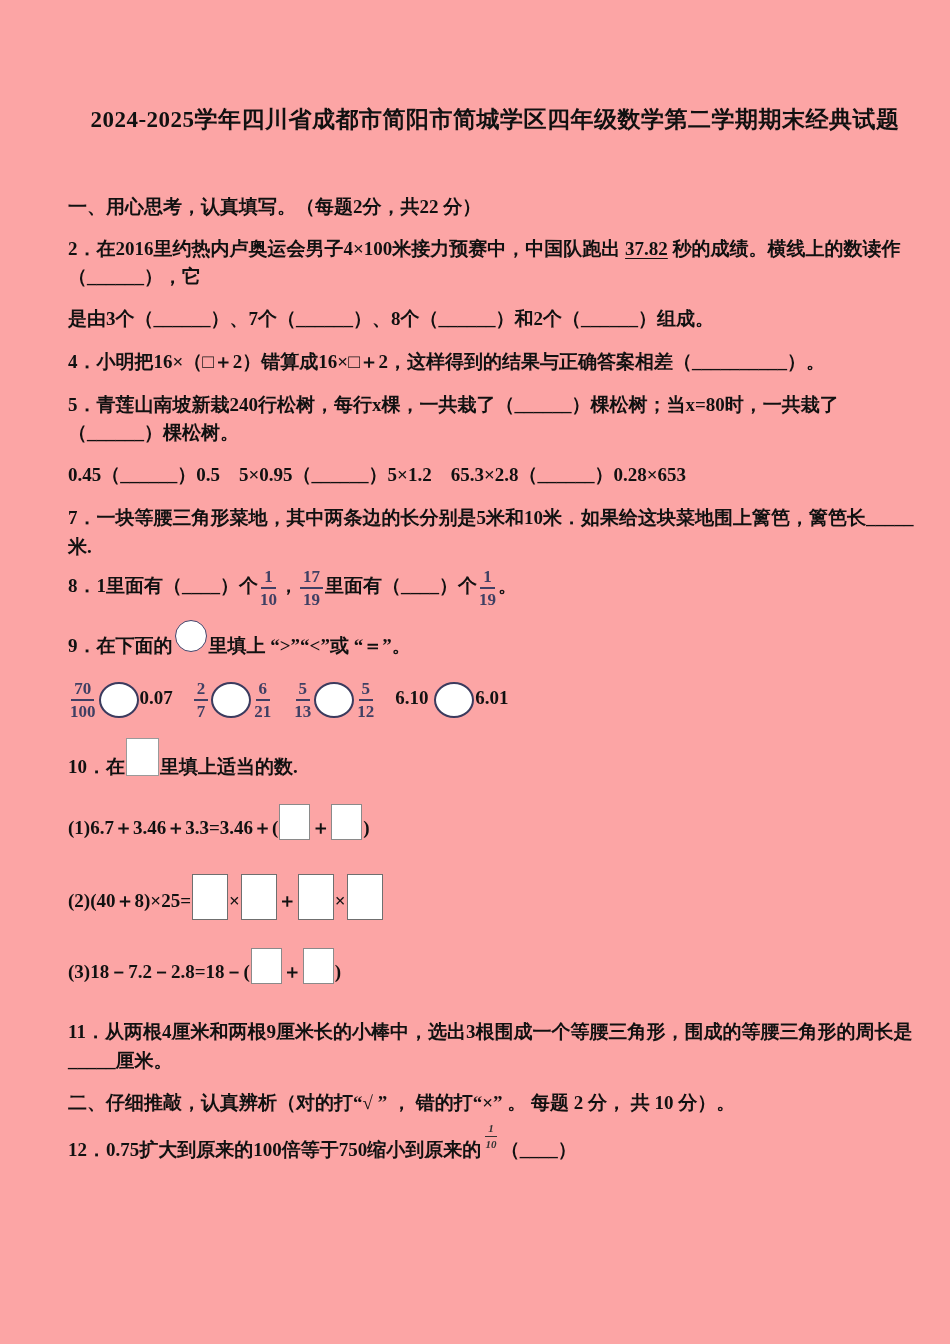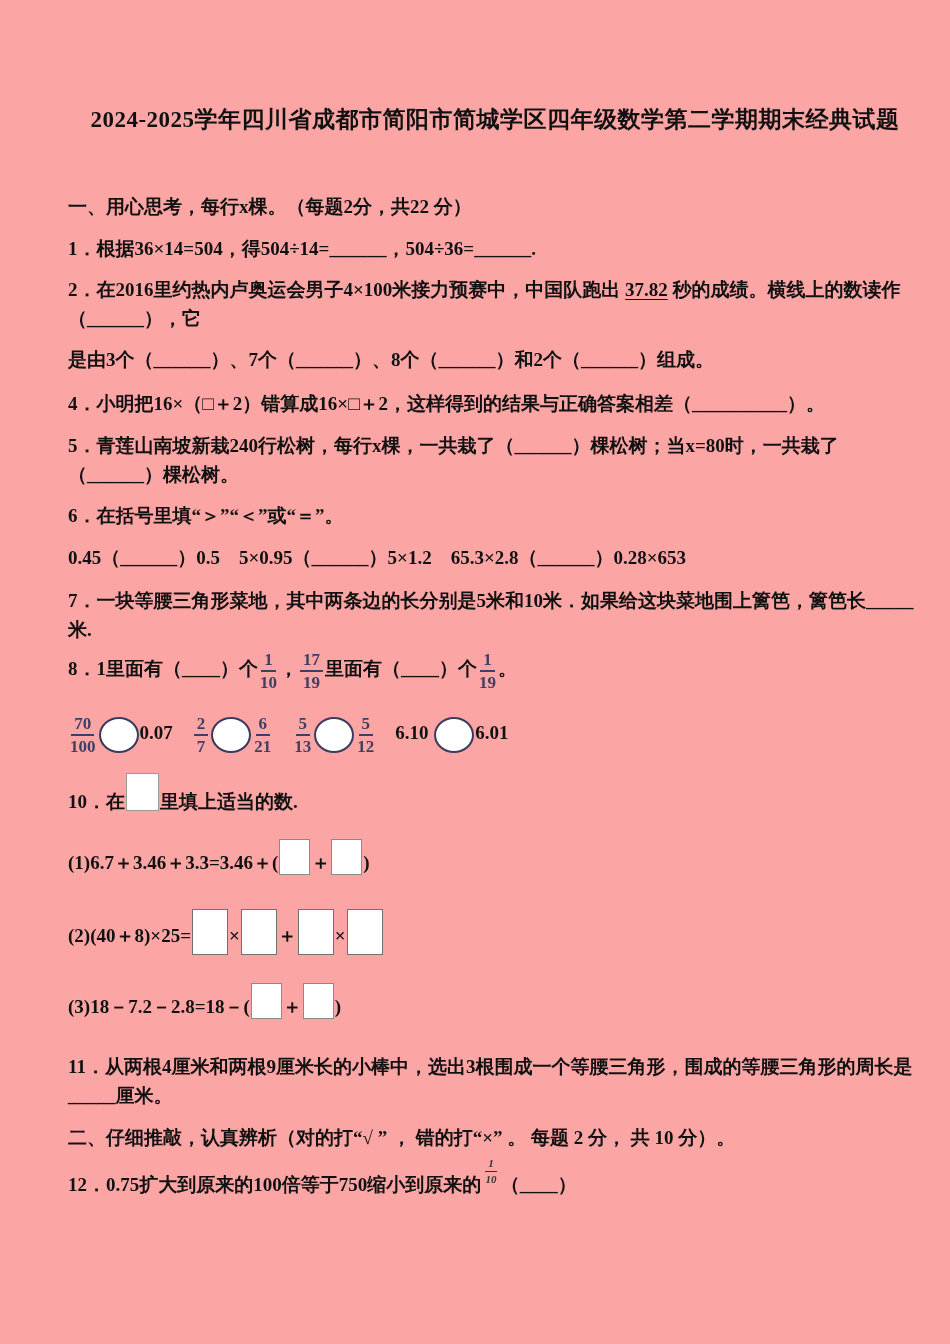--- a/index.html
+++ b/index.html
@@ -64,39 +64,38 @@
   .ans-box.lg{width:34px;height:44px;border-color:#6f6f6f;top:-6px;}
   .ans-box.intro{width:31px;height:36px;top:-12px;border-color:#9a9a9a;}
   .u{text-decoration:underline;text-underline-offset:3px;}
 </style>
 </head>
 <body>
 
 <div class="page" data-name="exam-page">
   <h1 class="doc-title" data-name="page-title">2024-2025学年四川省成都市简阳市简城学区四年级数学第二学期期末经典试题</h1>
   <div class="content" id="content-lines" data-name="exam-body">
-      <div class="line heading" data-name="line-section-1">一、用心思考，每行x棵。（每题2分，共22 分）</div>
-      <div class="line" data-name="line-question-1">1．根据36×14=504，得504÷14=______，504÷36=______.</div>
+      <div class="line heading" data-name="line-section-1">一、用心思考，认真填写。（每题2分，共22 分）</div>
       <div class="line" data-name="line-question-2a">2．在2016里约热内卢奥运会男子4×100米接力预赛中，中国队跑出 <span class="u" data-name="underlined-value">37.82</span> 秒的成绩。横线上的数读作（______），它</div>
       <div class="line" data-name="line-question-2b">是由3个（______）、7个（______）、8个（______）和2个（______）组成。</div>
       <div class="line" data-name="line-question-4">4．小明把16×（□＋2）错算成16×□＋2，这样得到的结果与正确答案相差（__________）。</div>
       <div class="line" data-name="line-question-5">5．青莲山南坡新栽240行松树，每行x棵，一共栽了（______）棵松树；当x=80时，一共栽了（______）棵松树。</div>
-      <div class="line" data-name="line-question-6">6．在括号里填“＞”“＜”或“＝”。</div>
       <div class="line" data-name="line-question-6-values">0.45（______）0.5　5×0.95（______）5×1.2　65.3×2.8（______）0.28×653</div>
       <div class="line" data-name="line-question-7">7．一块等腰三角形菜地，其中两条边的长分别是5米和10米．如果给这块菜地围上篱笆，篱笆长_____米.</div>
       <div class="line" data-name="line-question-8">8．1里面有（____）个<span class="frac navy" data-name="fraction">
           <span class="num">1</span>
           <span class="den">10</span>
         </span>，<span class="frac navy" data-name="fraction">
           <span class="num">17</span>
           <span class="den">19</span>
         </span>里面有（____）个<span class="frac navy" data-name="fraction">
           <span class="num">1</span>
           <span class="den">19</span>
         </span>。</div>
+      <div class="line" data-name="line-question-9">9．在下面的<span class="cmp-circle raised" data-name="comparison-circle"></span>里填上 “&gt;”“&lt;”或 “＝”。</div>
       <div class="line" data-name="line-question-9-values"><span class="frac navy" data-name="fraction">
           <span class="num">70</span>
           <span class="den">100</span>
         </span><span class="cmp-circle " data-name="comparison-circle"></span>0.07　<span class="frac navy" data-name="fraction">
           <span class="num">2</span>
           <span class="den">7</span>
         </span><span class="cmp-circle " data-name="comparison-circle"></span><span class="frac navy" data-name="fraction">
           <span class="num">6</span>
           <span class="den">21</span>
         </span>　<span class="frac navy" data-name="fraction">

